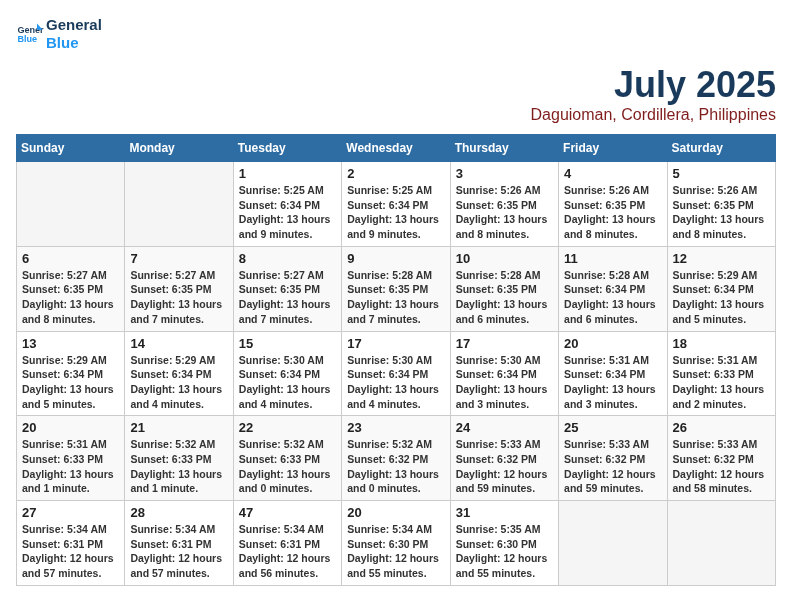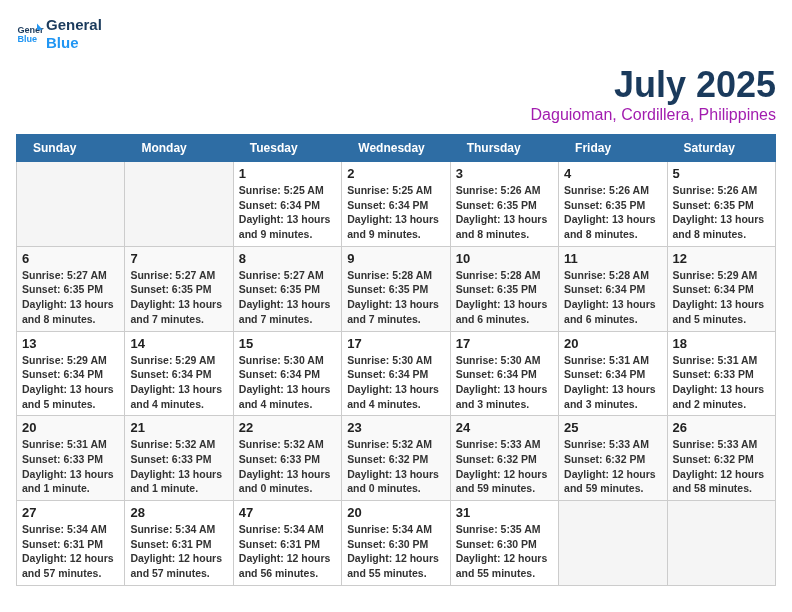--- a/index.html
+++ b/index.html
@@ -29,31 +29,31 @@
       text-align: right;
     }
     .month-title {
       font-size: 36px;
       font-weight: bold;
       color: #1a3a5c;
       margin-top: 48px;
     }
     .location-title {
       font-size: 16px;
-      color: #a21caf;
+      color: #7f1d1d;
     }
     table {
       width: 100%;
       border-collapse: collapse;
       font-size: 11px;
     }
     thead th {
       background-color: #2e6da4;
       color: #fff;
-      padding: 6px 16px;
+      padding: 6px 4px;
       text-align: left;
       font-size: 12px;
       font-weight: bold;
       border: 1px solid #2e6da4;
     }
     td {
       border: 1px solid #ccc;
       vertical-align: top;
       padding: 4px 5px;
       width: calc(100% / 7);

